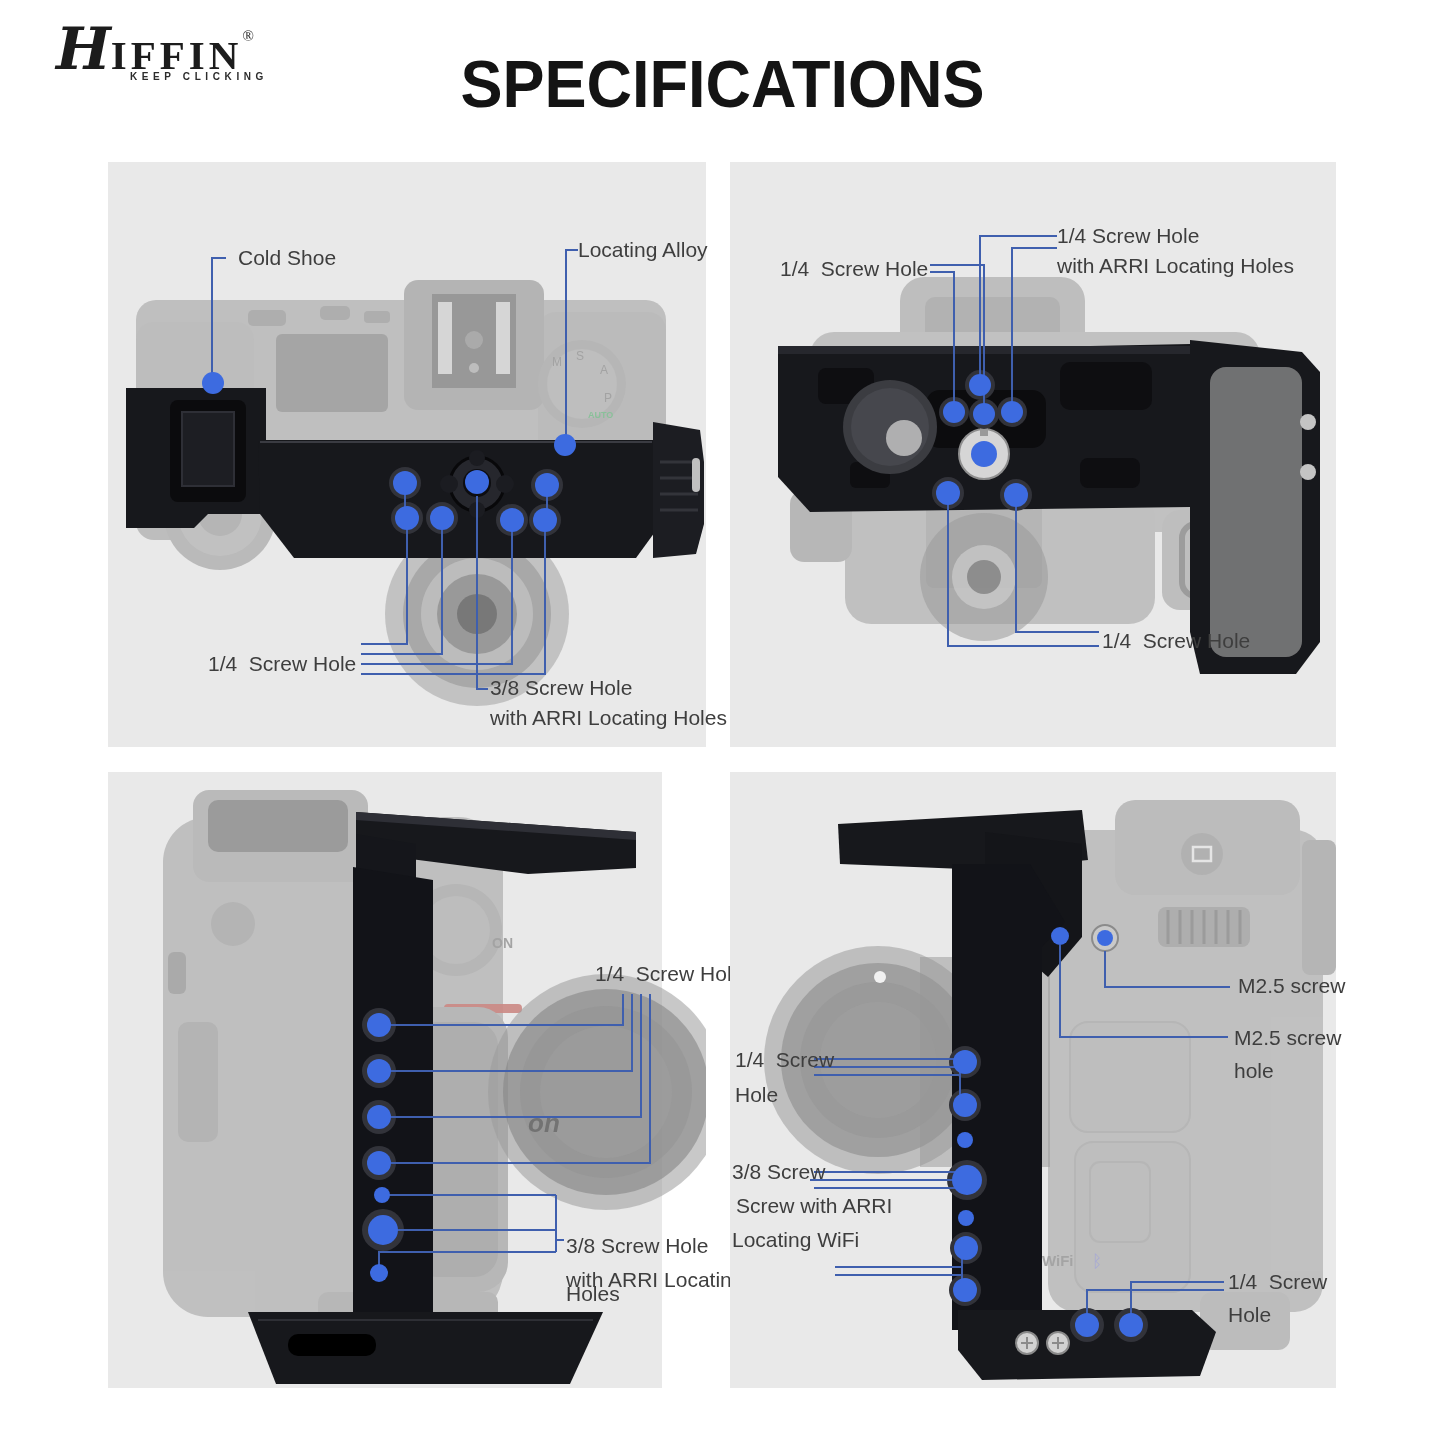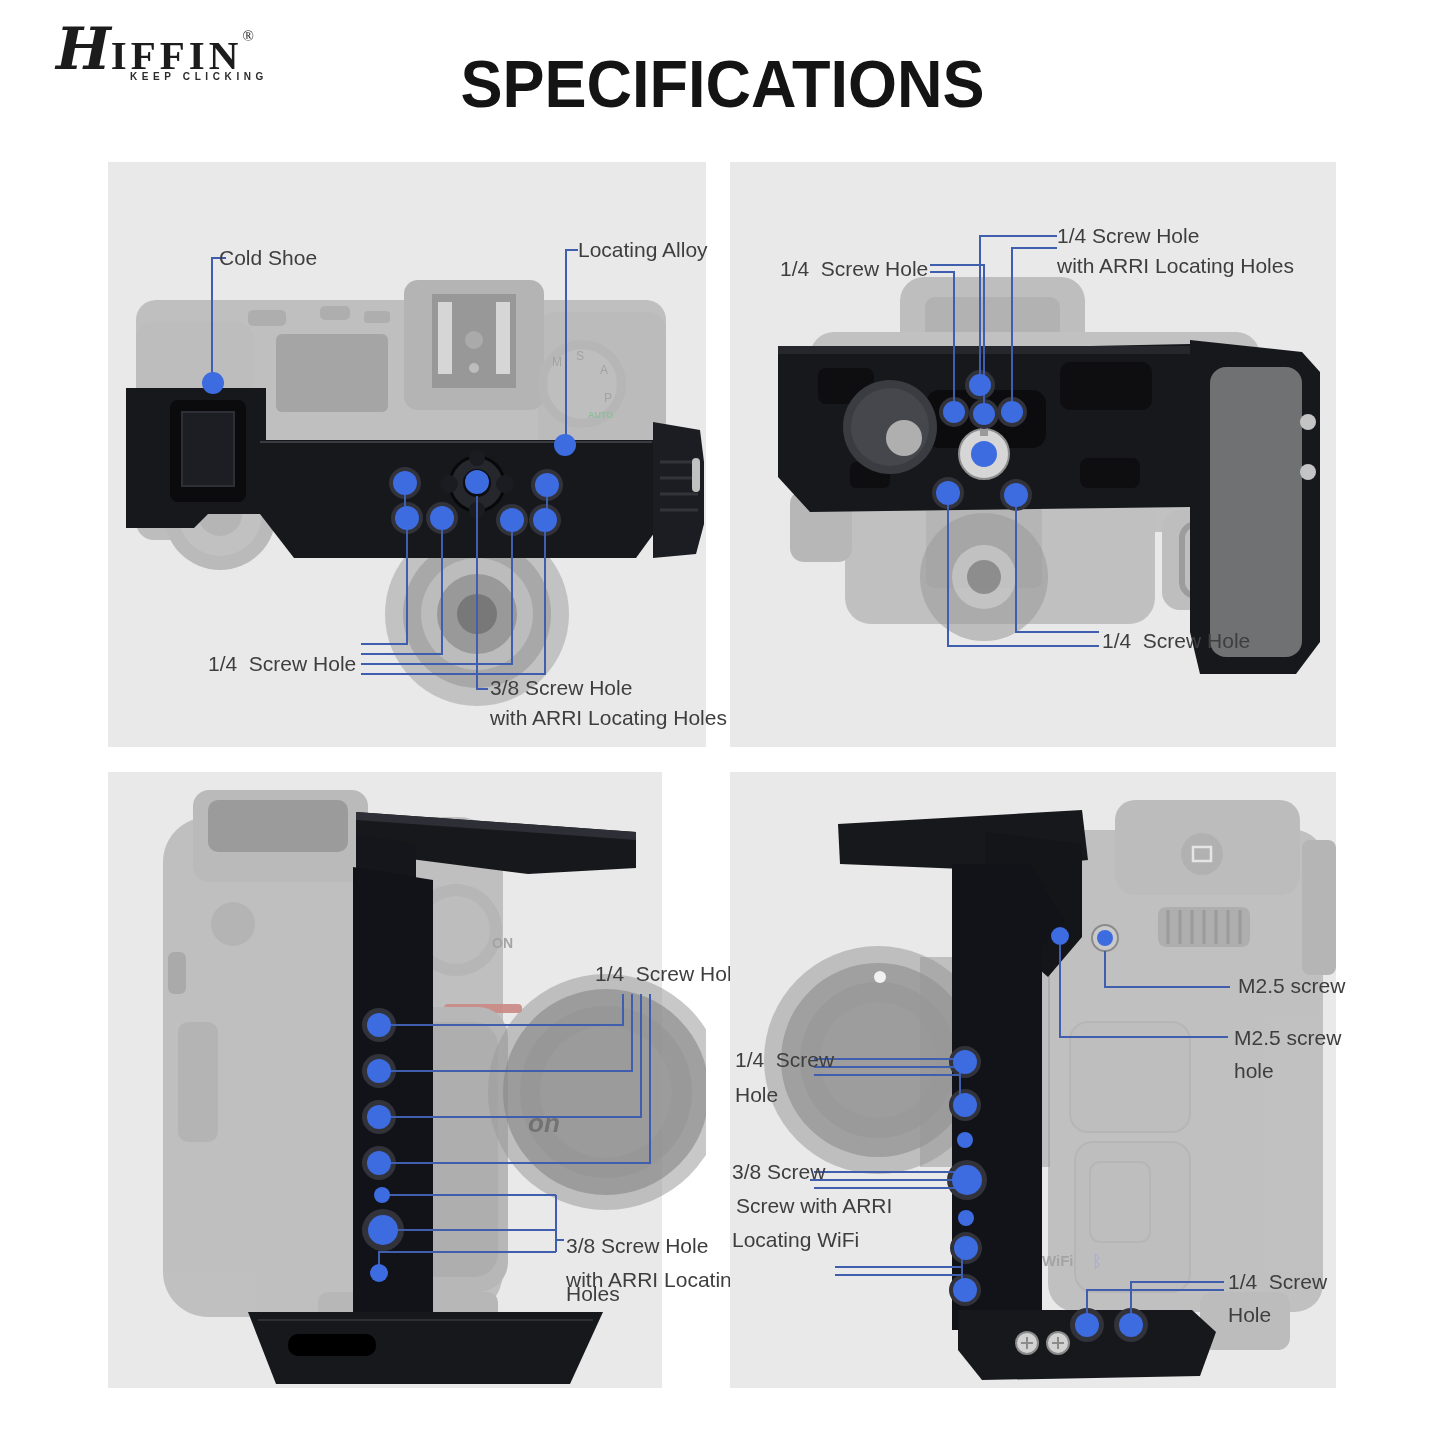--- a/index.html
+++ b/index.html
@@ -145,21 +145,21 @@
       <circle class="dot" cx="457" cy="283" r="11"></circle>
       <circle class="dot" cx="297" cy="321" r="12"></circle>
         <circle class="dot" cx="439" cy="323" r="12"></circle>
       <circle class="dot" cx="299" cy="356" r="12"></circle>
         <circle class="dot" cx="334" cy="356" r="12"></circle>
       <circle class="dot" cx="404" cy="358" r="12"></circle>
         <circle class="dot" cx="437" cy="358" r="12"></circle>
       <circle class="dot" cx="369" cy="320" r="12"></circle>
     </g>
   </svg>
-  <div class="lbl" style="left:111px;top:84px">Cold Shoe</div>
+  <div class="lbl" style="left:130px;top:84px">Cold Shoe</div>
   <div class="lbl" style="left:470px;top:76px">Locating Alloy</div>
   <div class="lbl r" style="left:100px;top:490px;width:148px">1/4  Screw Hole</div>
   <div class="lbl" style="left:382px;top:514px">3/8 Screw Hole</div>
   <div class="lbl" style="left:382px;top:544px">with ARRI Locating Holes</div>
 </div>
 
 <div class="panel" id="p2">
   <svg width="606" height="585" viewBox="0 0 606 585">
 
     <g opacity="0.55">

